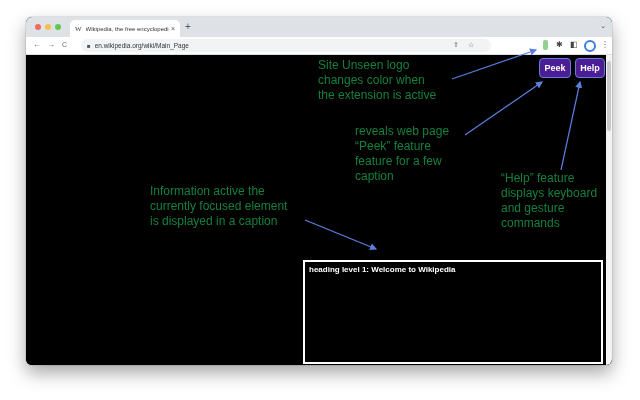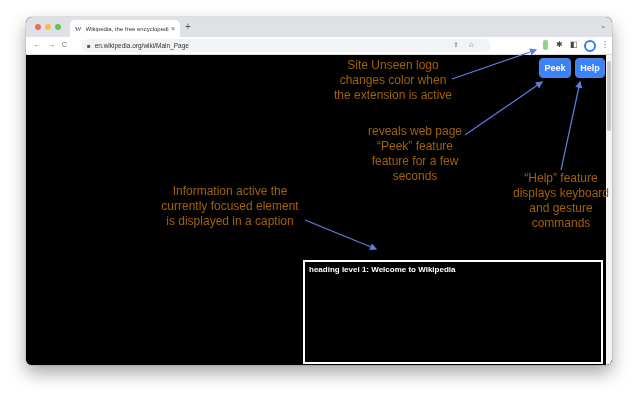--- a/index.html
+++ b/index.html
@@ -18,22 +18,22 @@
   .nav{position:absolute;top:3px;font-size:8px;color:#666;}
   .omni{position:absolute;left:55px;top:2px;width:410px;height:13px;background:#f1f3f4;border-radius:7px;display:flex;align-items:center;font-size:6.5px;color:#333;}
   .omni .lock{font-size:6px;margin-left:6px;margin-right:4px;color:#555;}
   .omni .share,.omni .star{position:absolute;font-size:7px;color:#555;top:2px;}
   .tb-icon{position:absolute;top:3px;font-size:8px;color:#444;}
   .ext-logo{position:absolute;left:517px;top:3px;width:5px;height:10px;background:#8fd18f;border-radius:2px;}
   .profile{position:absolute;left:558px;top:3px;width:8px;height:8px;border-radius:50%;border:2px solid #3b7be8;background:#fff;}
   .content{position:absolute;left:0;top:38px;width:100%;height:310px;background:#000;}
   .scrollbar{position:absolute;right:0;top:38px;width:6px;height:310px;background:#f4f4f4;}
   .scrollthumb{position:absolute;left:1px;top:6px;width:4px;height:70px;background:#c8c8c8;border-radius:2px;}
-  .btn{position:absolute;top:41px;height:18px;background:#3b82f6;color:#fff;border:1px solid #5f7fd8;border-radius:4px;font-size:9px;font-weight:bold;display:flex;align-items:center;justify-content:center;}
-  .note{position:absolute;color:#a16207;font-size:12px;text-align:center;line-height:15px;}
+  .btn{position:absolute;top:41px;height:18px;background:#4c1d95;color:#fff;border:1px solid #5f7fd8;border-radius:4px;font-size:9px;font-weight:bold;display:flex;align-items:center;justify-content:center;}
+  .note{position:absolute;color:#15803d;font-size:12px;text-align:left;line-height:15px;}
   .caption{position:absolute;left:277px;top:243px;width:296px;height:100px;border:2px solid #fff;border-radius:0;background:#000;}
   .caption .txt{position:absolute;left:4px;top:3px;color:#fff;font-size:8px;font-weight:bold;}
   svg.arrows{position:absolute;left:0;top:0;}
 </style>
 </head>
 <body>
 
 <div class="window">
   <div class="tabbar">
     <div class="dots">
@@ -82,21 +82,21 @@
 
 <div class="note" style="left:318px;top:58px;width:150px">
   <div>Site Unseen logo</div>
   <div>changes color when</div>
   <div>the extension is active</div>
 </div>
 <div class="note" style="left:355px;top:124px;width:120px">
   <div>reveals web page</div>
   <div>“Peek” feature</div>
   <div>feature for a few</div>
-  <div>seconds</div>
+  <div>caption</div>
 </div>
 <div class="note" style="left:501px;top:171px;width:120px">
   <div>“Help” feature</div>
   <div>displays keyboard</div>
   <div>and gesture</div>
   <div>commands</div>
 </div>
 <div class="note" style="left:150px;top:184px;width:160px">
   <div>Information active the</div>
   <div>currently focused element</div>

